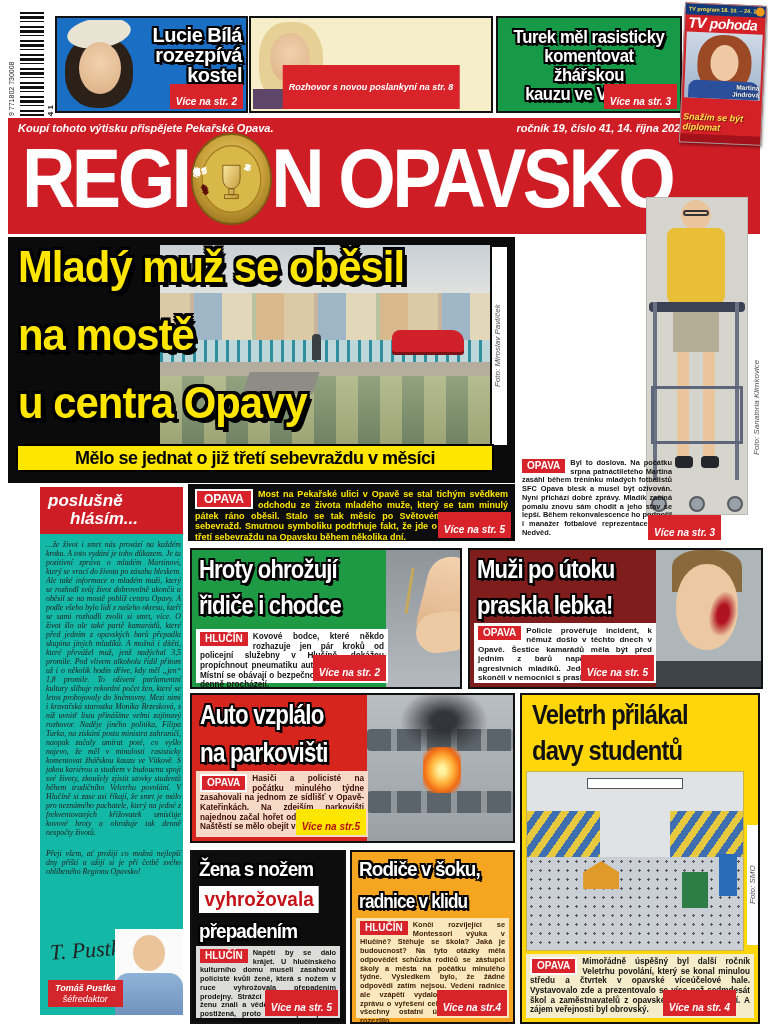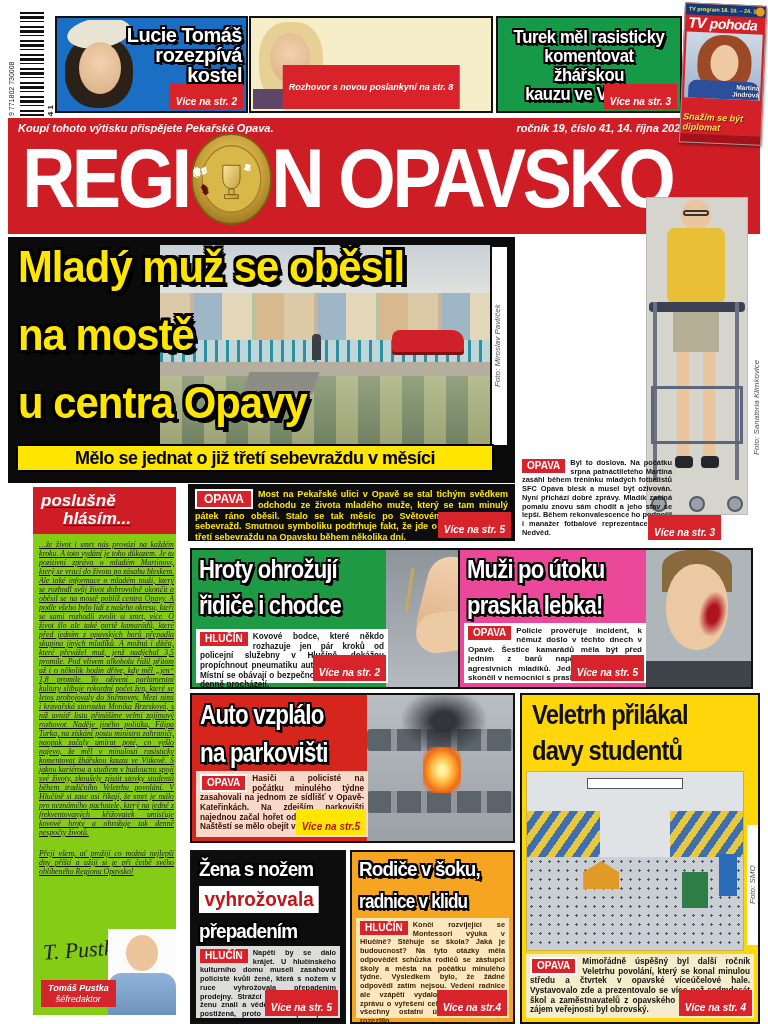--- a/index.html
+++ b/index.html
@@ -107,36 +107,36 @@
   .mp-shoe { position:absolute; top:258px; width:18px; height:12px; background:#23262b; border-radius:4px; }
   .mp-frame { position:absolute; top:104px; width:4px; height:178px; background:#6b7283; }
   .mp-basket { position:absolute; top:188px; left:4px; width:92px; height:58px; border:3px solid #5d667a; }
   .mp-wheel { position:absolute; bottom:2px; width:16px; height:16px; background:#9aa0a8; border:2px solid #565b63; border-radius:50%; }
   .martin-body { position:absolute; left:2px; top:222px; width:150px; font-size:7.4px; font-weight:bold; text-align:justify; line-height:1.18; color:#141414; }
 
   
   .opava-bar { left:188px; top:484px; width:327px; height:57px; background:#0d0d0d; color:#ffe600; font-weight:bold; font-size:9px; line-height:1.2; text-align:justify; padding:5px 7px; }
 
   
-  .editorial { left:33px; top:487px; width:143px; height:528px; background:#84cc16;text-decoration:underline; }
+  .editorial { left:40px; top:487px; width:143px; height:528px; background:#14b8a6; }
   .edit-head { background:#cf1d26; color:#fff; font-style:italic; font-weight:bold; font-size:17px; line-height:1.05; padding:5px 8px 6px; }
   .edit-head .l2 { padding-left:22px; }
   .edit-body { padding:6px 2px 0 6px; font-family:"Liberation Serif", serif; font-style:italic; font-size:7.8px; line-height:9px; text-align:justify; color:#222; }
   .edit-body p + p { margin-top:12px; }
   .edit-sign { position:absolute; left:10px; bottom:52px; font-family:"Liberation Serif", serif; font-style:italic; font-size:22px; color:#222; transform:rotate(-4deg); }
   .edit-photo { position:absolute; right:0; bottom:0; width:68px; height:86px; background:#fbfbfb; overflow:hidden; }
   .ep-head { position:absolute; top:6px; left:18px; width:32px; height:36px; background:#ecc49c; border-radius:50%; }
   .ep-shirt { position:absolute; bottom:0; left:0; width:100%; height:42px; background:linear-gradient(#8fb3d8,#6f93bc); border-radius:14px 14px 0 0; }
   .edit-author { position:absolute; left:8px; bottom:8px; background:#d2262c; color:#fff; font-style:italic; font-size:9px; line-height:1.15; text-align:center; padding:3px 7px; }
   .edit-author .nm { font-weight:bold; }
 
   
   .sbox { border:2px solid #111; }
   .s-green { left:190px; top:548px; width:272px; height:141px; background:#1f9a44; }
-  .s-blue { left:458px; top:548px; width:295px; height:141px; background:#ec4899; }
+  .s-blue { left:468px; top:548px; width:295px; height:141px; background:#7f1d1d; }
   .s-red { left:190px; top:693px; width:325px; height:150px; background:#d6251d; }
   .s-yellow { left:520px; top:693px; width:240px; height:331px; background:#ffd60a; }
   .s-black { left:190px; top:850px; width:156px; height:174px; background:#0d0d0d; }
   .s-orange { left:350px; top:850px; width:165px; height:174px; background:#f5a51f; }
 
   .s-green .hl, .s-blue .hl { position:absolute; left:7px; font-size:26px; transform:scaleX(.85); }
   .s-red .hl { position:absolute; left:8px; font-size:28px; transform:scaleX(.8); }
   .s-yellow .hl { position:absolute; left:10px; font-size:28px; transform:scaleX(.85); color:#111; }
   .s-black .hl, .s-orange .hl { position:absolute; left:7px; font-size:21px; transform:scaleX(.9); }
   .chip-red { position:absolute; left:7px; background:#fff; color:#c41219; font-weight:bold; font-size:21px; padding:1px 6px 2px; transform:scaleX(.9); transform-origin:left top; white-space:nowrap; }
@@ -181,21 +181,21 @@
     <div class="barcode-issue">4 1</div>
   </div>
 
   <div class="abs teaser teaser-blue">
     <div class="tphoto">
       <div class="hair"></div>
       <div class="hat"></div>
       <div class="face"></div>
     </div>
     <div class="t-hl ow2">
-      <div>Lucie Tomáš</div>
+      <div>Lucie Bílá</div>
       <div>rozezpívá</div>
       <div>kostel</div>
     </div>
     <div class="more-badge" style="right:3px;bottom:2px;">Více na str. 2</div>
   </div>
 
   <div class="abs teaser teaser-cream">
     <div class="tphoto monika">
       <div class="hair2"></div>
       <div class="face"></div>
@@ -395,21 +395,21 @@
       <div class="ar-seats" style="right:0;"></div>
       <div class="ar-floor"></div>
       <div class="ar-tent"></div>
       <div class="ar-booth-g"></div>
       <div class="ar-booth-b"></div>
     </div>
     <div class="credit-vert" style="right:0px;top:130px;height:120px;">Foto: SMO</div>
     <div class="story-panel panel-cream" style="left:4px;bottom:4px;width:228px;height:64px;">
       <span class="city-badge small bordered">OPAVA</span>
       <span>Mimořádně úspěšný byl další ročník Veletrhu povolání, který se konal minulou středu a čtvrtek v opavské víceúčelové hale. Vystavovalo zde a prezentovalo se více než sedmdesát škol a zaměstnavatelů z opavského okresu a okolí. A zájem veřejnosti byl obrovský.</span>
-      <div class="more-badge" style="right:2px;bottom:2px;">Více na str. 4</div>
+      <div class="more-badge" style="right:18px;bottom:2px;">Více na str. 4</div>
     </div>
   </div>
 
   <div class="abs sbox s-black">
     <div class="hl ow2" style="top:6px;font-size:21px;">Žena s nožem</div>
     <div class="chip-red" style="top:34px;">vyhrožovala</div>
     <div class="hl ow2" style="top:68px;font-size:21px;">přepadením</div>
     <div class="story-panel panel-gray" style="left:4px;bottom:4px;width:144px;height:72px;font-size:7.4px;">
       <span class="city-badge small">HLUČÍN</span>
       <span>Napětí by se dalo krájet. U hlučínského kulturního domu museli zasahovat policisté kvůli ženě, která s nožem v ruce vyhrožovala přepadením prodejny. Strážci zákona ozbrojenou ženu znali a věděli, že je zdravotně postižená, proto museli postupovat rozvážně.</span>

